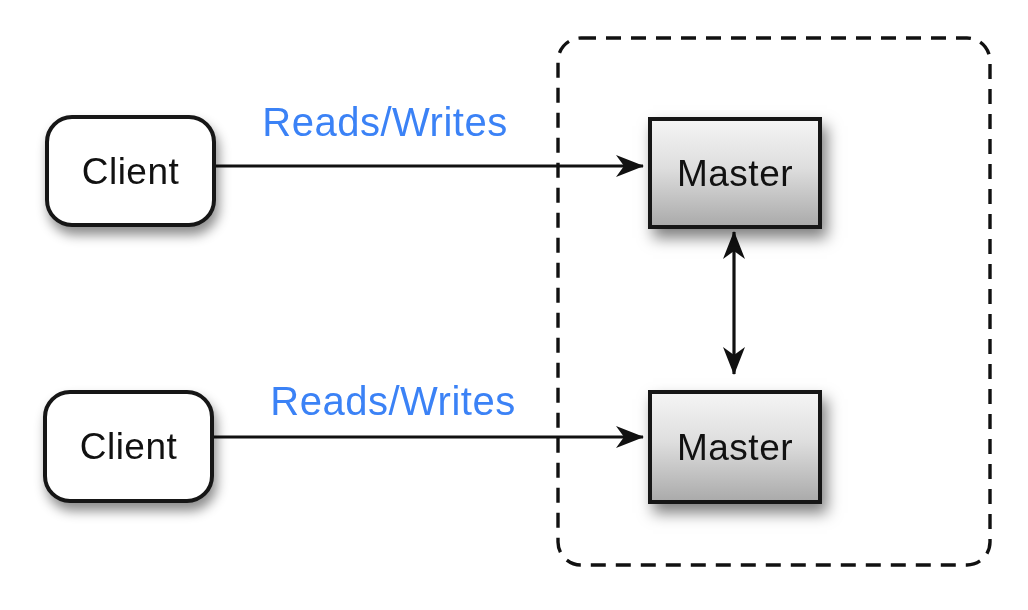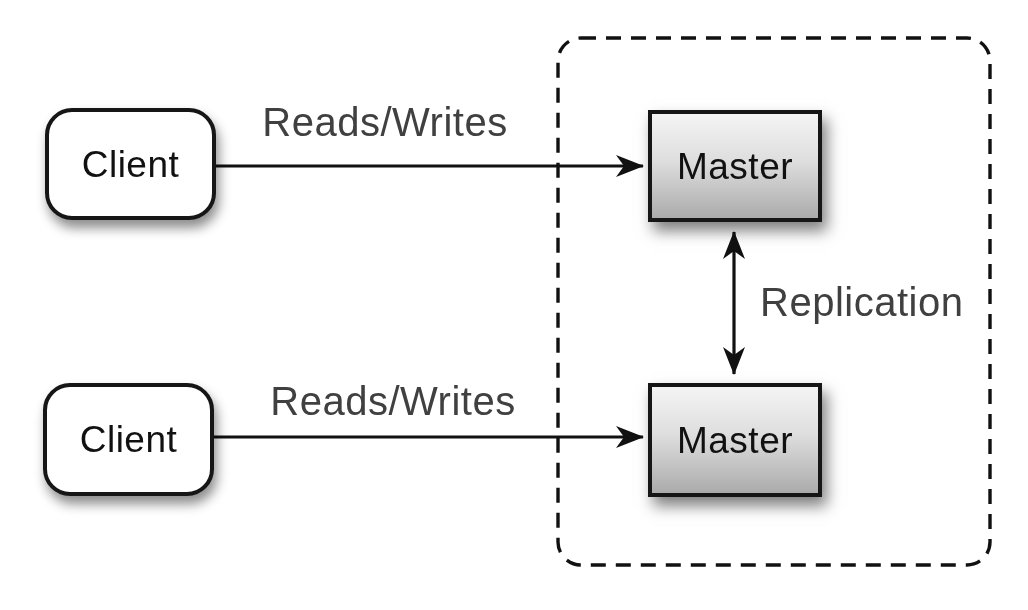--- a/index.html
+++ b/index.html
@@ -24,40 +24,41 @@
   }
   .node {
     position: absolute;
     display: flex;
     align-items: center;
     justify-content: center;
     color: #111111;
     font-size: 37px;
     line-height: 1;
     letter-spacing: 0.5px;
+    margin-top: 7px;
   }
   .client {
     border: 4px solid #161616;
     border-radius: 27px;
     background: #ffffff;
     box-shadow: 3px 8px 12px rgba(0,0,0,0.45);
   }
   .master {
     border: 4px solid #161616;
     background: linear-gradient(180deg, #f4f4f4 0%, #dedede 45%, #ababab 100%);
     box-shadow: 5px 9px 14px rgba(0,0,0,0.5);
     justify-content: center;
   }
   .client-top    { left: 45px;  top: 108px; width: 163px; height: 104px; }
   .client-bottom { left: 43px;  top: 383px; width: 163px; height: 105px; }
   .master-top    { left: 648px; top: 110px; width: 166px; height: 104px; }
   .master-bottom { left: 648px; top: 383px; width: 166px; height: 106px; }
   .edge-label {
     position: absolute;
-    color: #404040;
+    color: #3b82f6;
     font-size: 40px;
     line-height: 1.1;
     white-space: nowrap;
     letter-spacing: 0.5px;
   }
   .rw-top    { left: 385px; top: 100px; transform: translateX(-50%); }
   .rw-bottom { left: 393px; top: 379px; transform: translateX(-50%); }
   .replication-label { left: 760px; top: 280px; }
 </style>
 </head>
@@ -94,15 +95,14 @@
   </div>
 
   <div class="node master master-bottom">
     <span>Master</span>
   </div>
 
   <div class="edge-label rw-top">Reads/Writes</div>
 
   <div class="edge-label rw-bottom">Reads/Writes</div>
 
-  <div class="edge-label replication-label">Replication</div>
 
 </div>
 
 </body></html>

